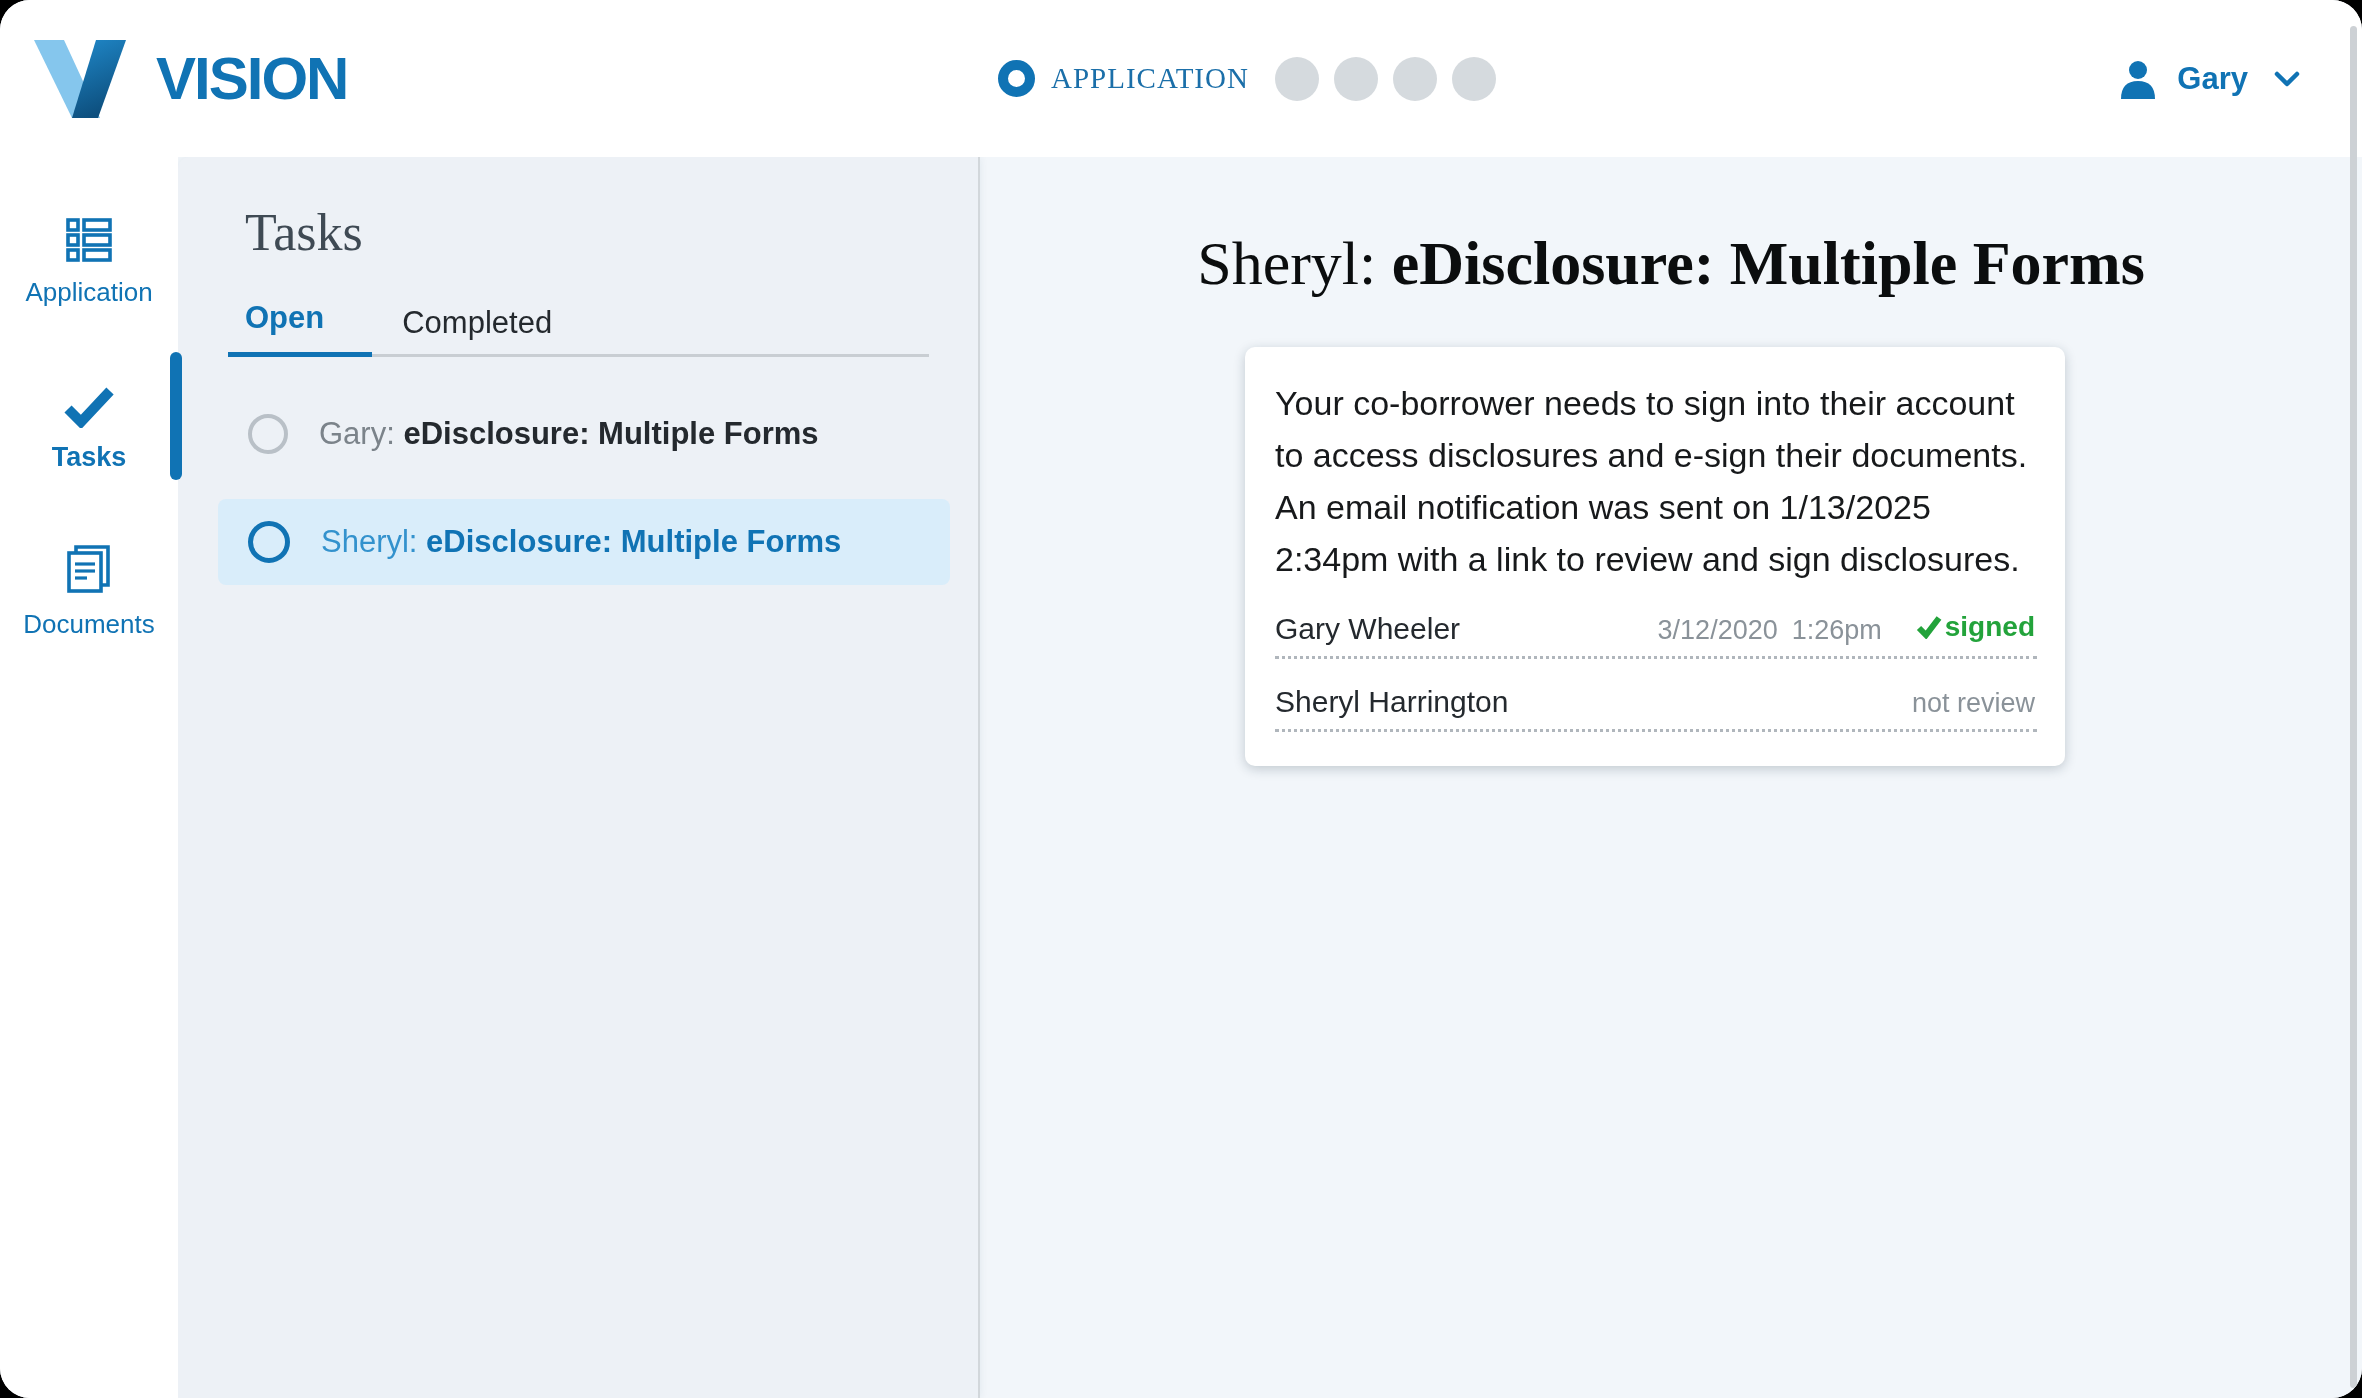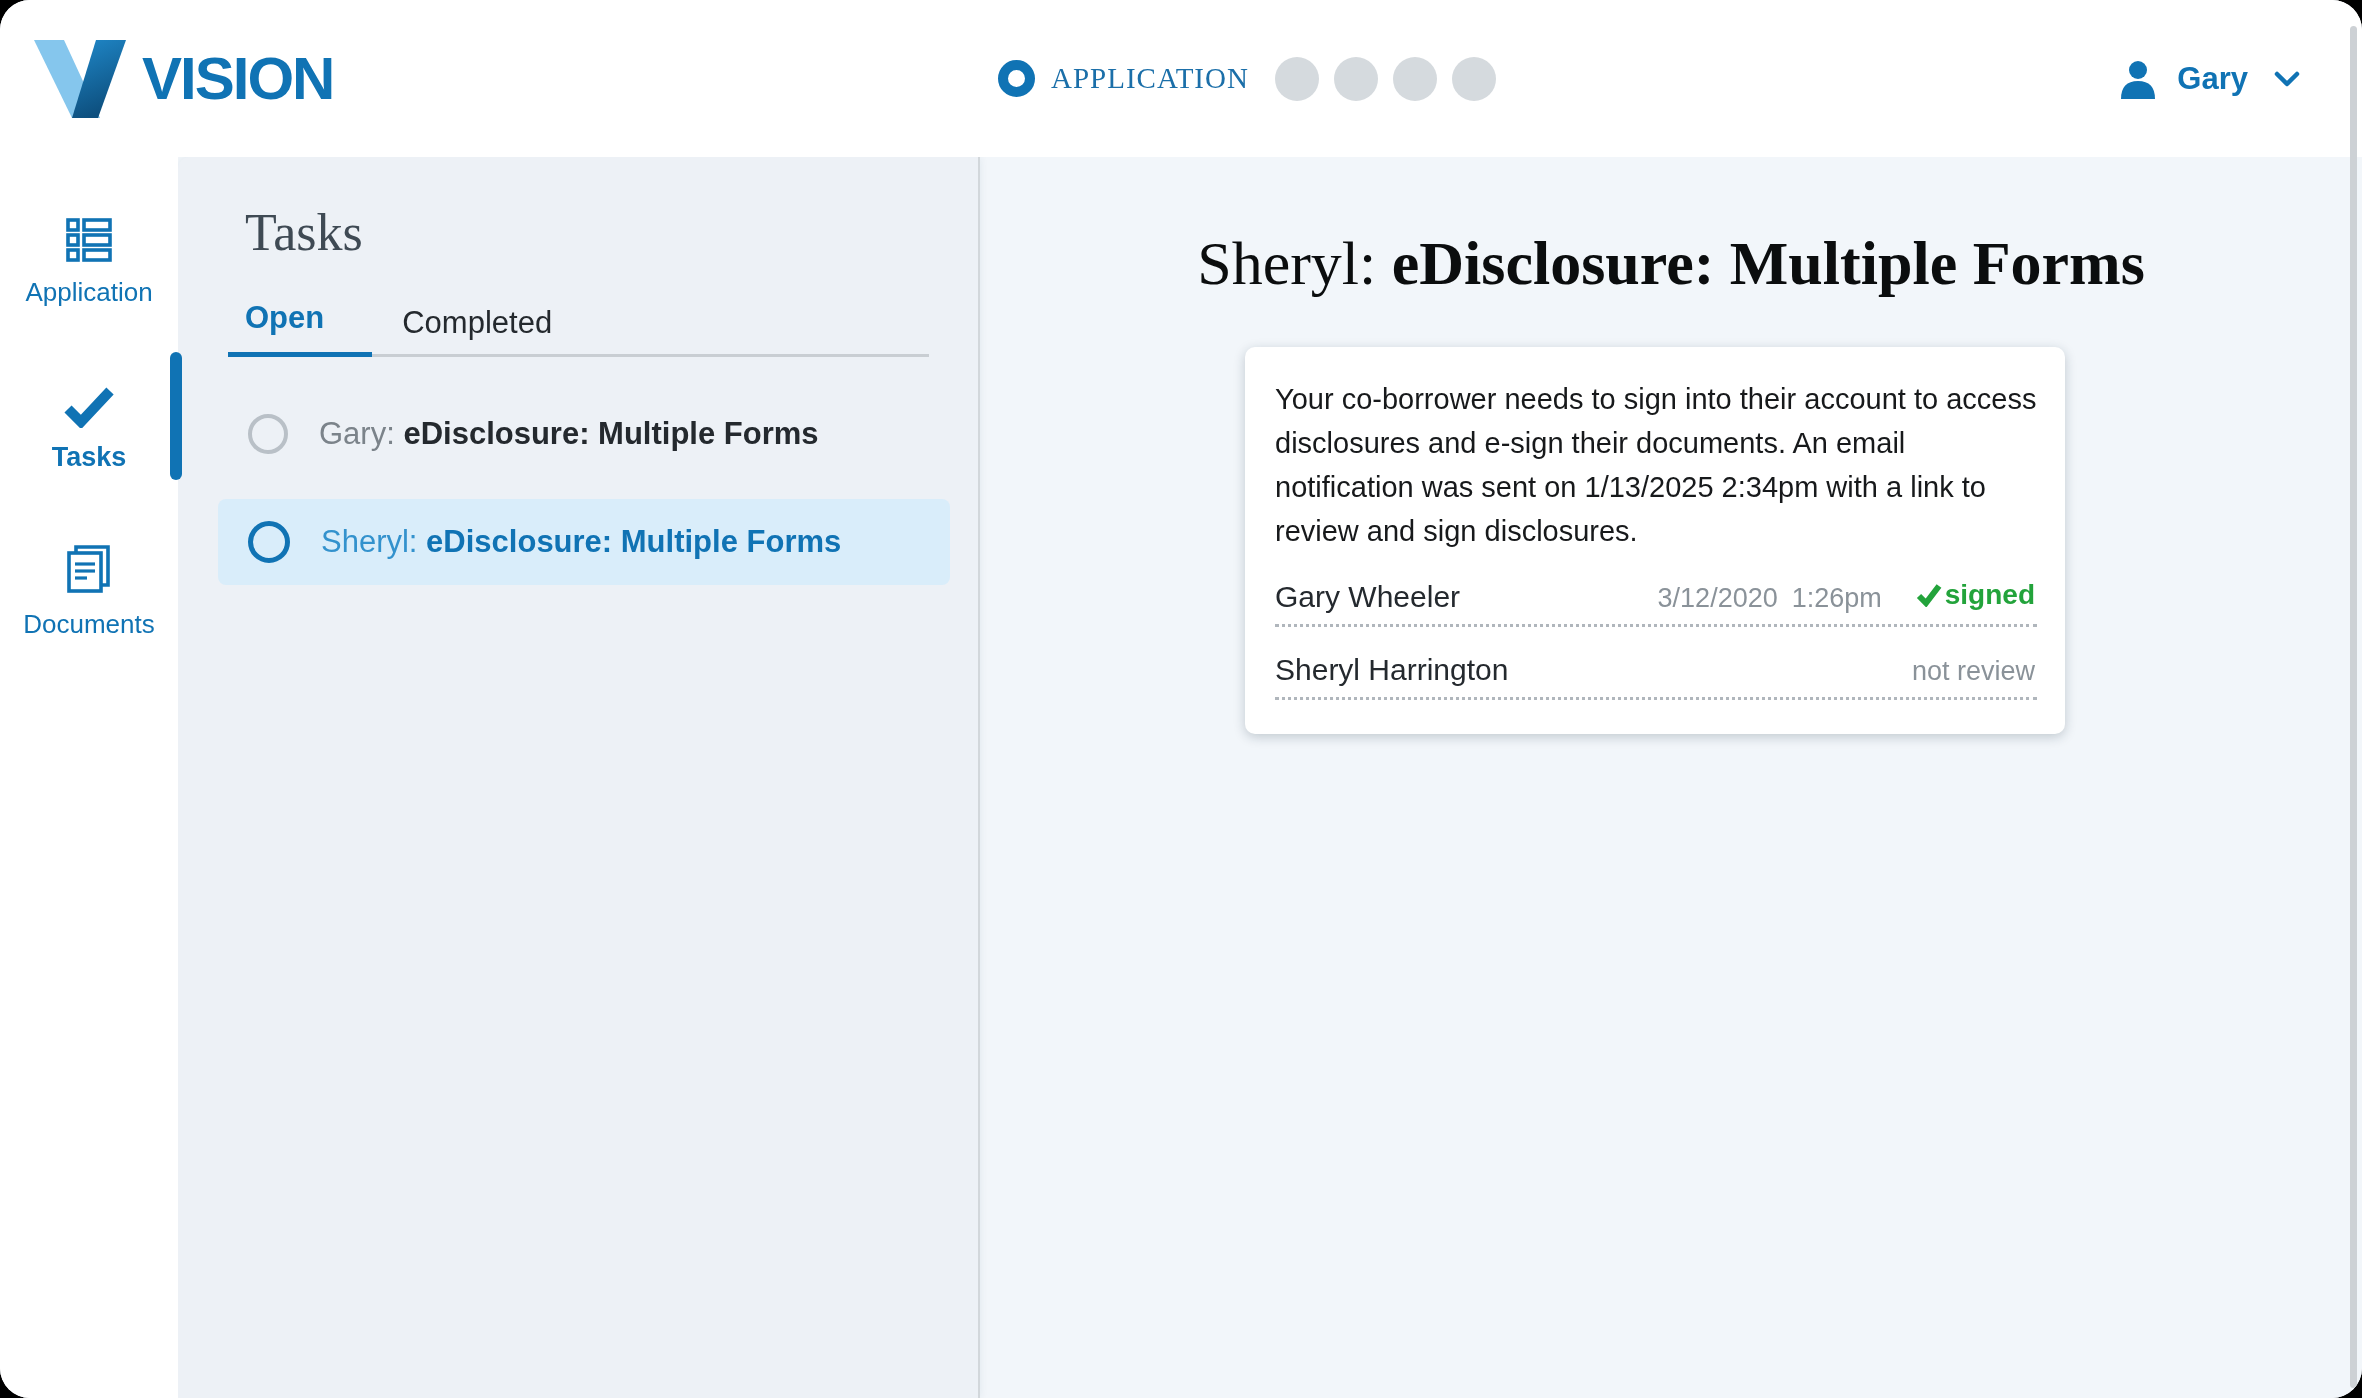--- a/index.html
+++ b/index.html
@@ -14,21 +14,21 @@
     overflow: hidden;
   }
 
   
   .header {
     position: absolute; left:0; top:0; right:0; height:157px;
     background:#ffffff; z-index: 3;
   }
   .brand {
     position:absolute; left:32px; top:0; height:157px;
-    display:flex; align-items:center; gap:14px; cursor:pointer;
+    display:flex; align-items:center; gap:28px; cursor:pointer;
   }
   .brand-word {
     font-size:60px; font-weight:bold; color:#1073b4; letter-spacing:-2px;
   }
   .progress {
     position:absolute; left:998px; top:0; height:157px;
     display:flex; align-items:center;
   }
   .progress-label {
     font-family:"Liberation Serif","DejaVu Serif",serif;
@@ -124,21 +124,21 @@
   }
   .main-title b { font-weight:bold; }
 
   .card {
     margin:48px 0 0 265px; width:820px;
     background:#ffffff; border-radius:10px;
     box-shadow:0 3px 12px rgba(20,40,60,.22);
     padding:30px 28px 34px 30px;
   }
   .card-message {
-    font-size:29px; line-height:44px; color:#17191b; width:762px;
+    font-size:34px; line-height:52px; color:#17191b; width:762px;
   }
   .signer-row {
     display:flex; align-items:baseline;
     border-bottom:3px dotted #b0b6bc;
     padding:0 2px 10px 0; margin-top:26px;
   }
   .signer-name { flex:1 1 auto; font-size:30px; color:#24292e; }
   .signer-datetime { font-size:27px; color:#8a9299; margin-right:34px; }
   .signer-time { margin-left:14px; }
   .signer-status { font-size:27px; color:#8a9299; }

